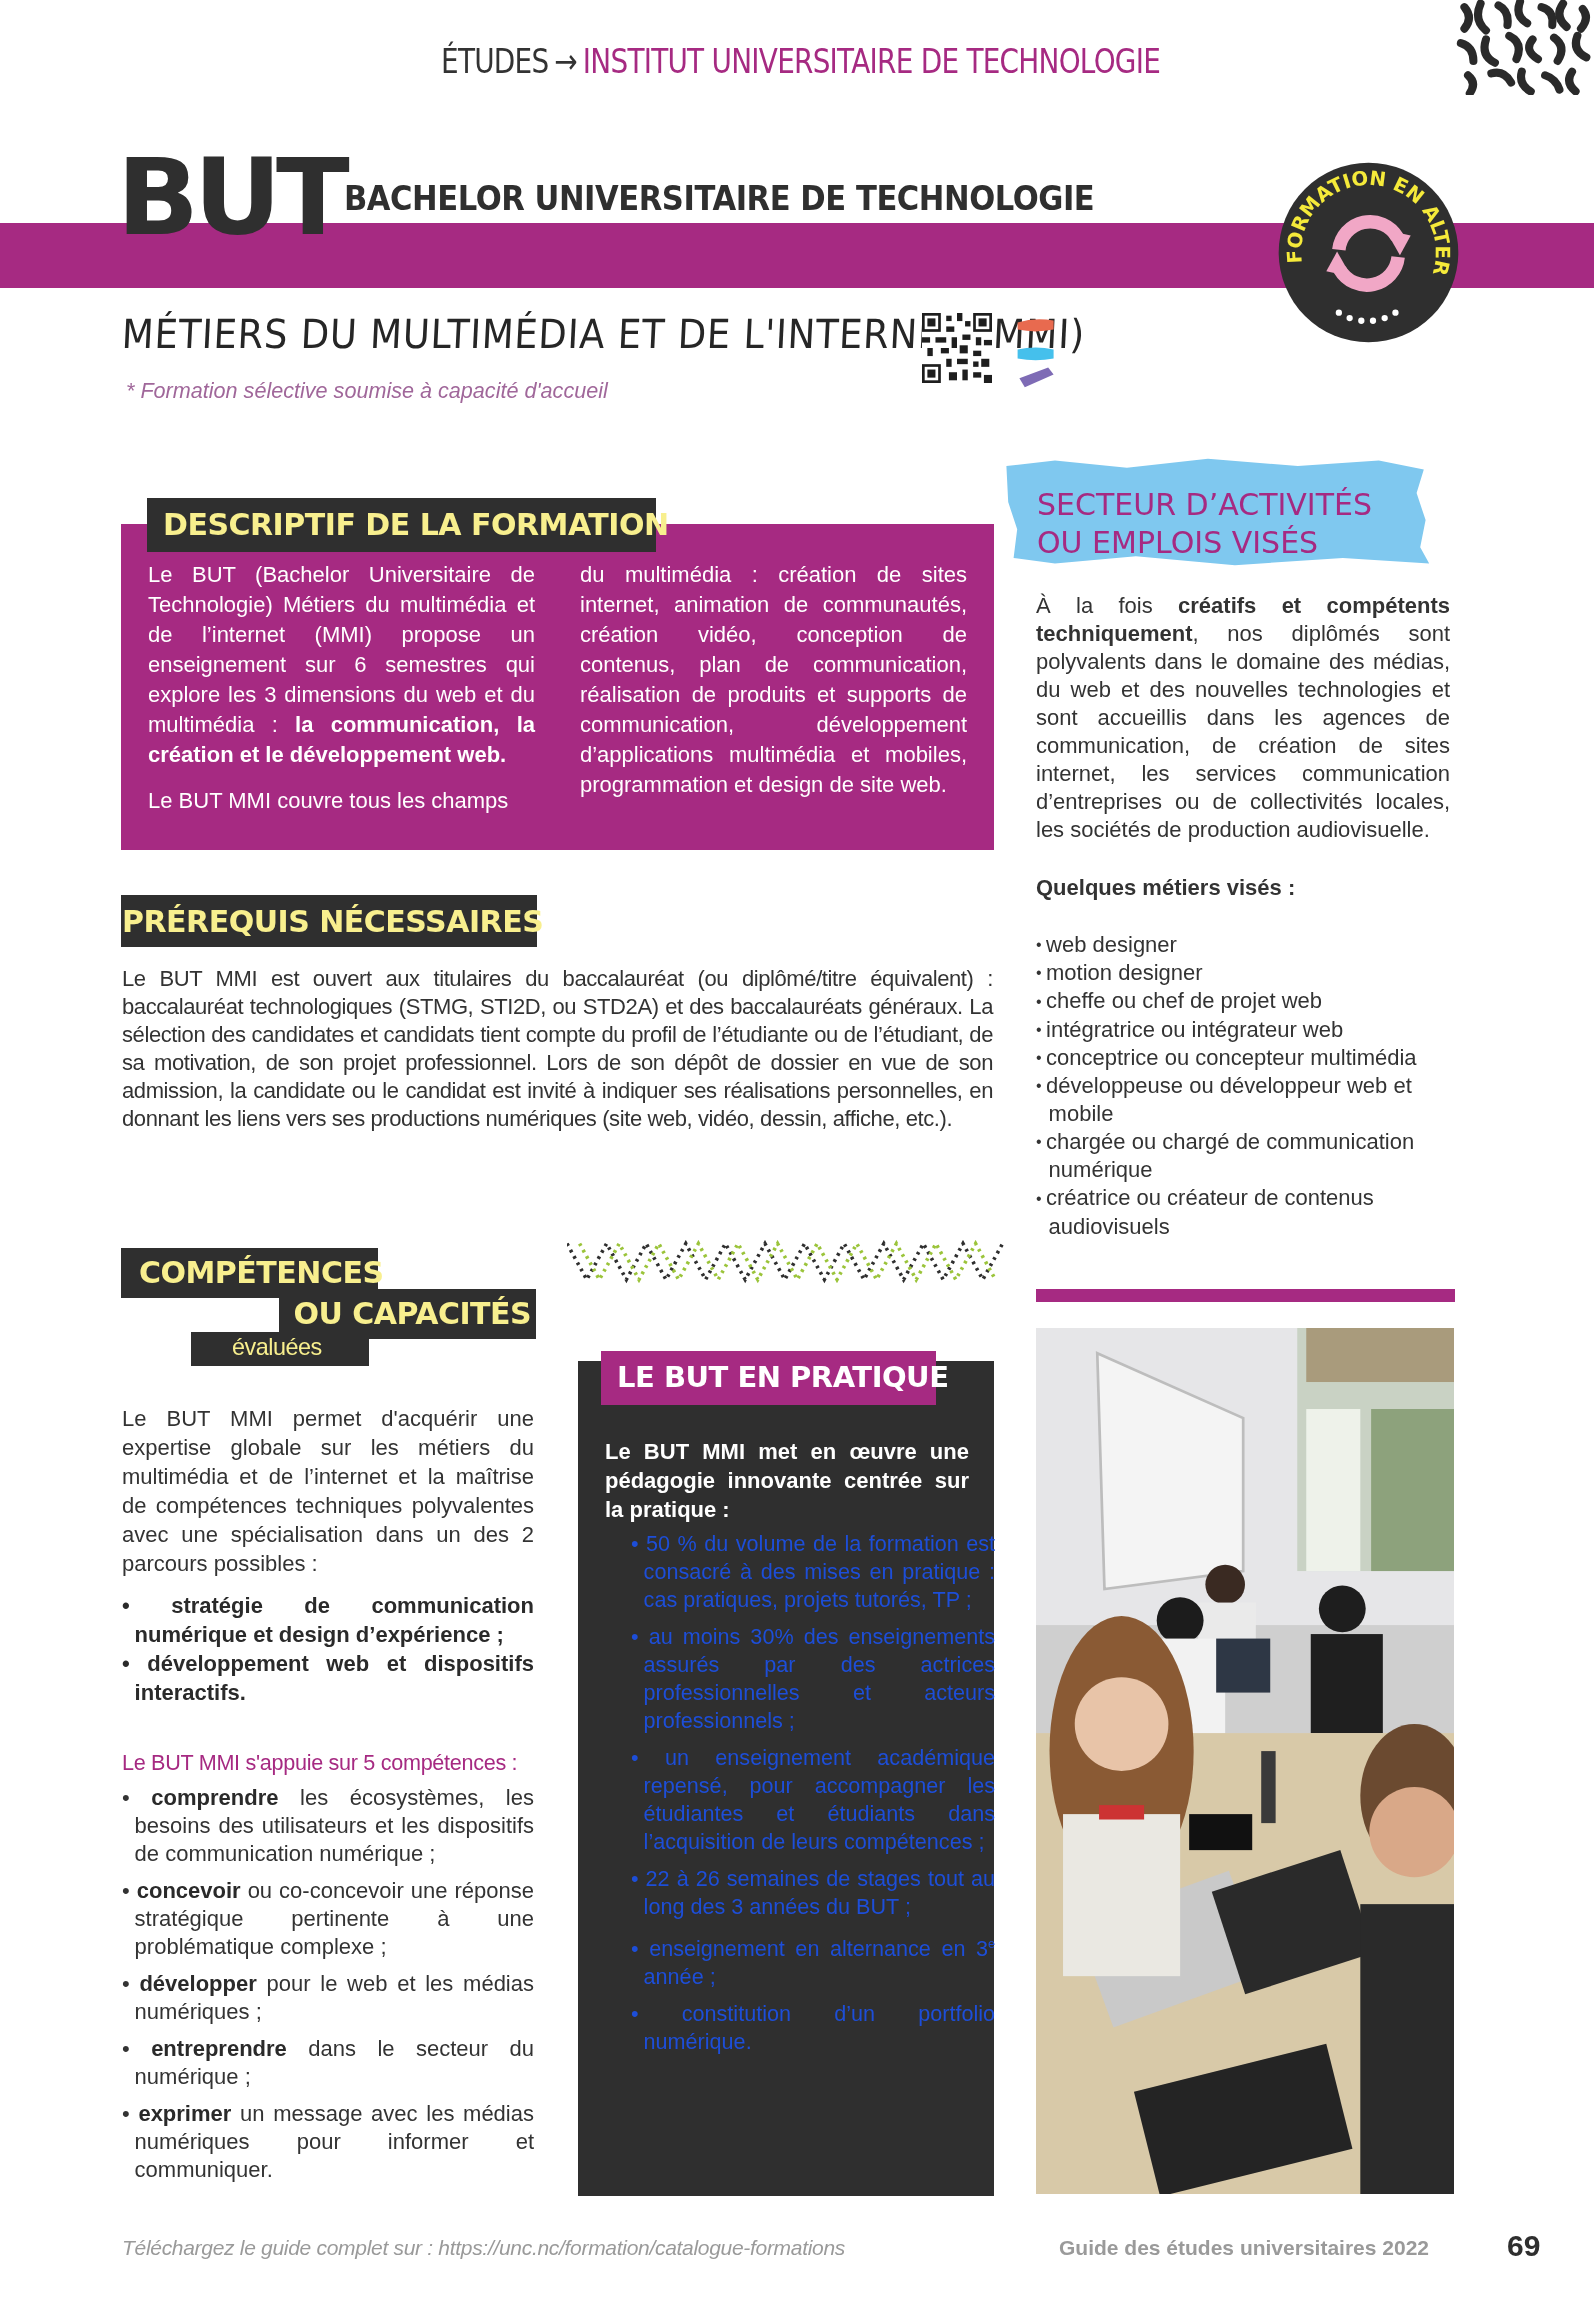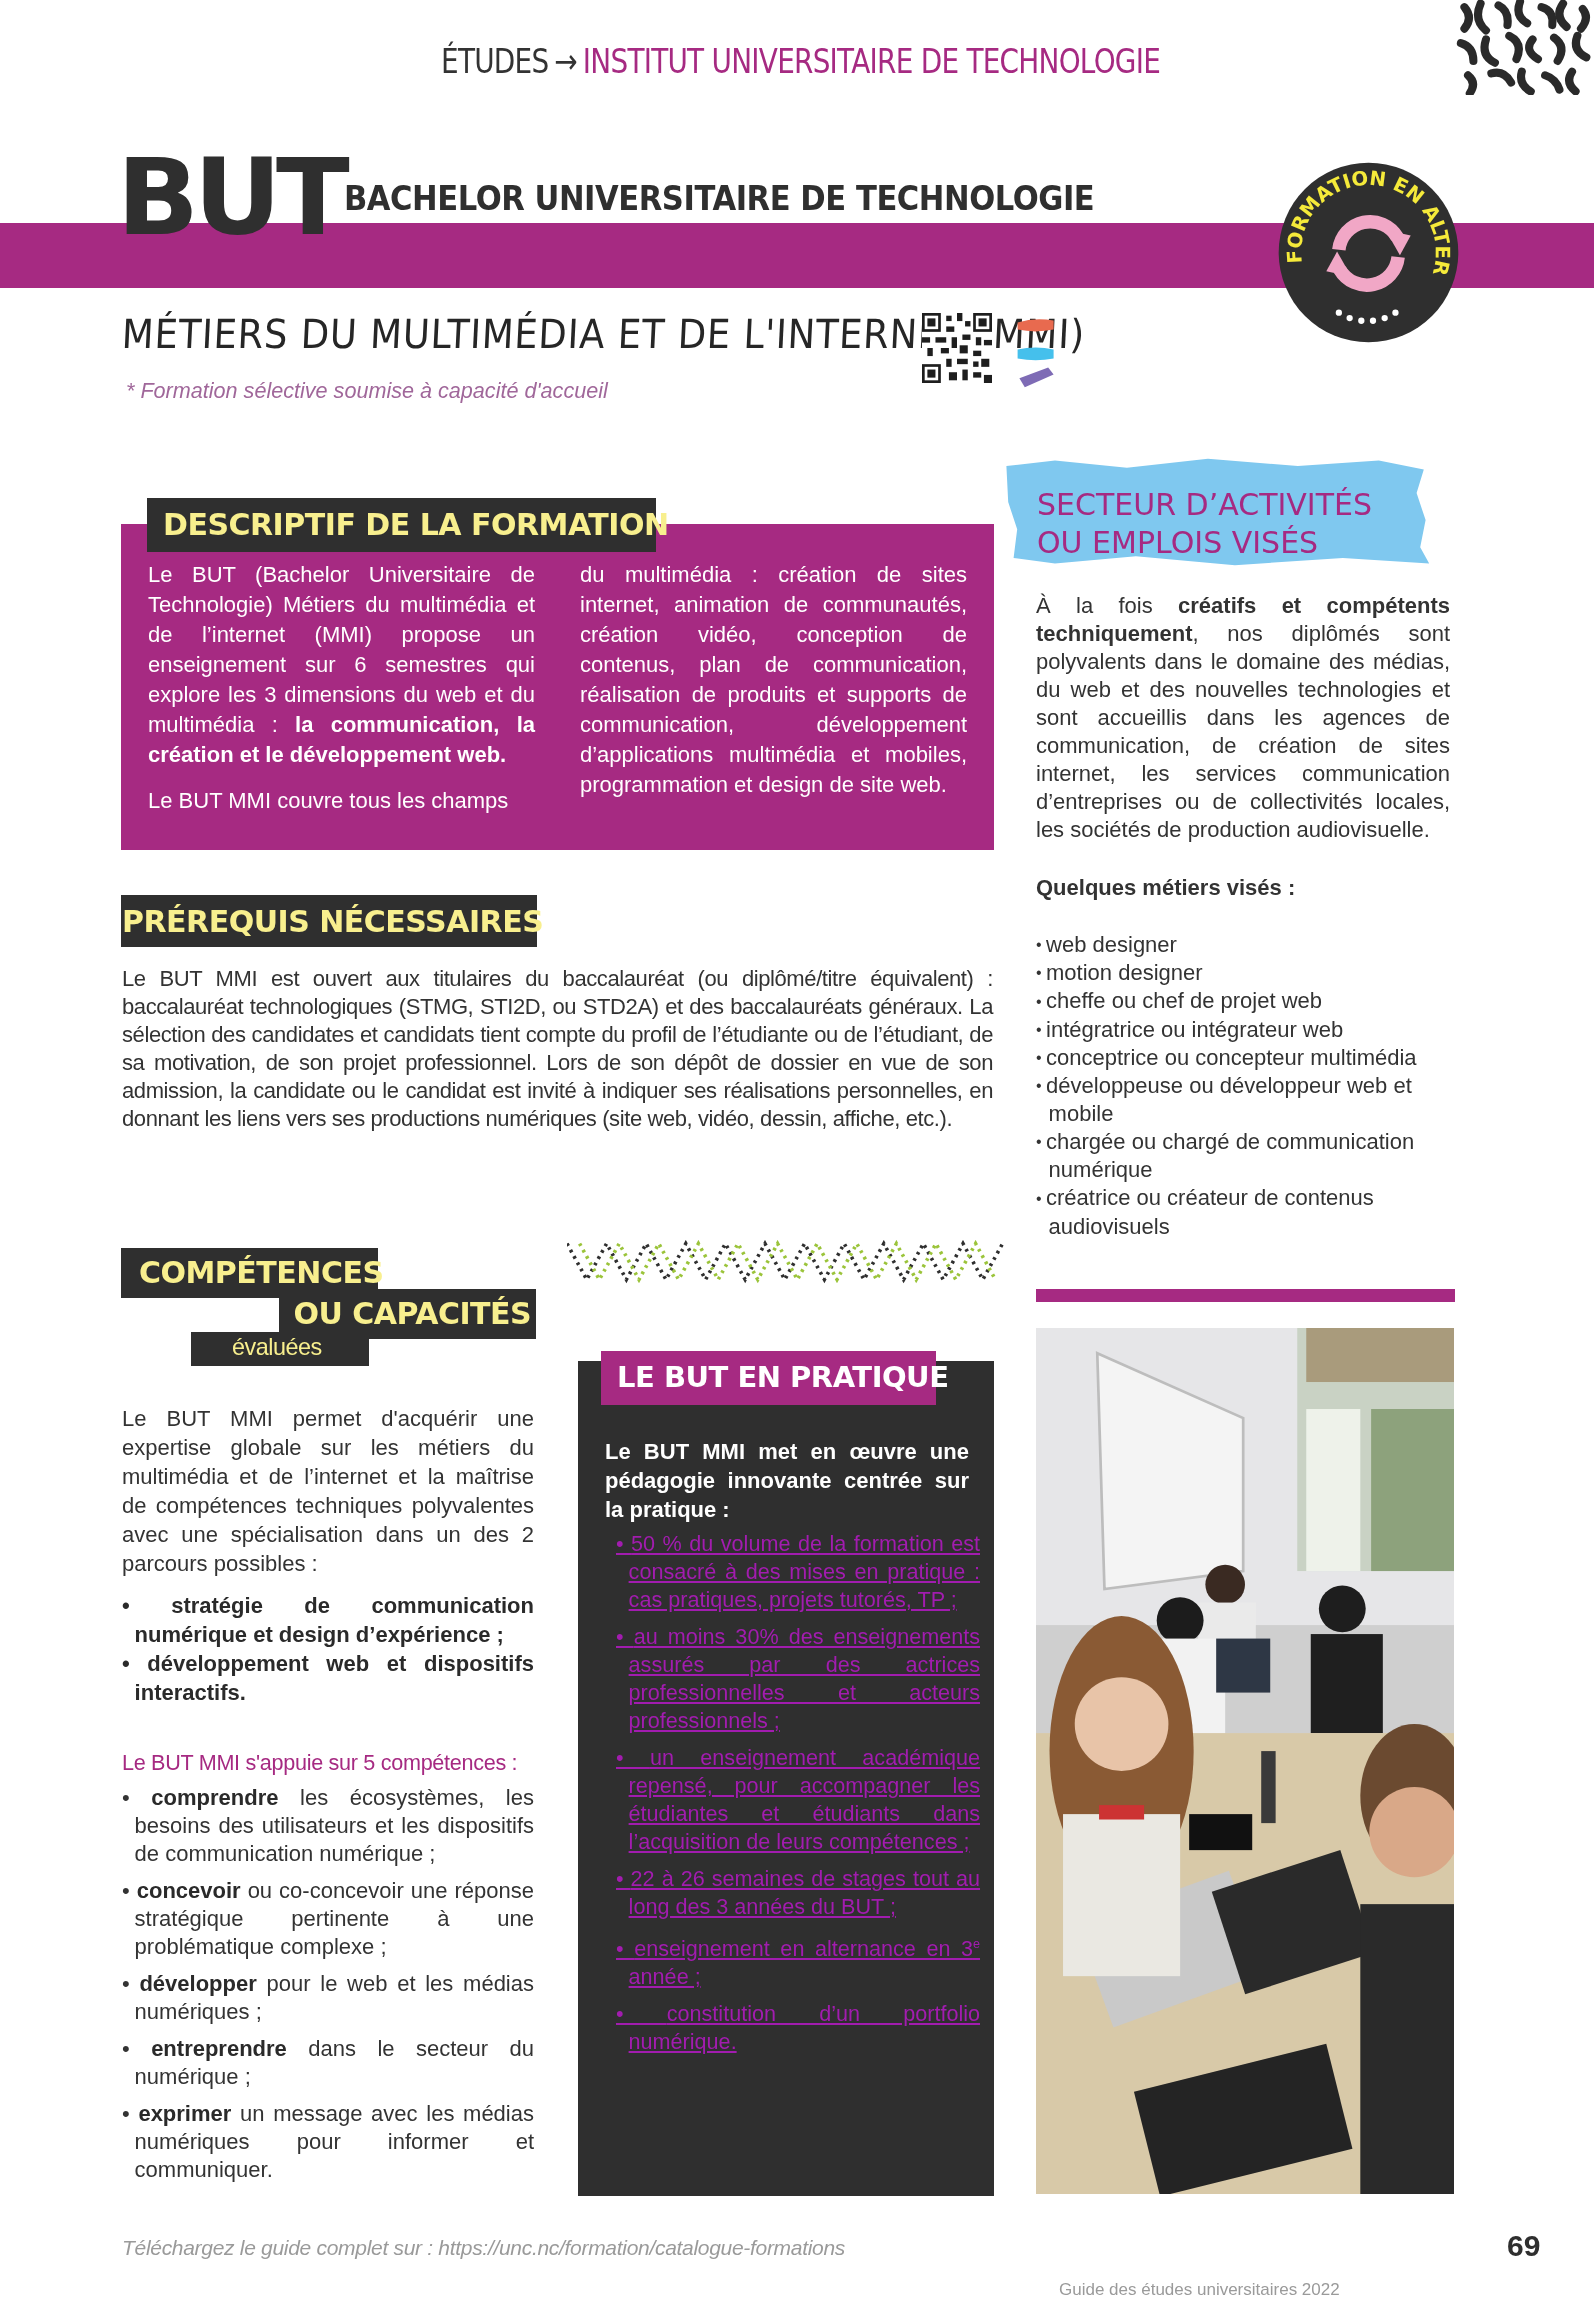--- a/index.html
+++ b/index.html
@@ -64,31 +64,31 @@
   .comp-parcours li::before, .comp-five li::before { content: "• "; }
   .comp-five-label { left: 122px; top: 1750px; font-size: 21.6px; color: #a62a82; letter-spacing: -0.3px; }
   .comp-five { left: 122px; top: 1784px; width: 412px; list-style: none; font-size: 22px; line-height: 28px; color: #333; }
   .comp-five li + li { margin-top: 9px; }
   .comp-five b { color: #2a2a2a; }
 
   
   .pratique-box { left: 578px; top: 1361px; width: 416px; height: 835px; background: #2f2f2f; }
   .pratique-tag { left: 601px; top: 1330px; width: 335px; height: 54px; background: #a62a82; color: #fff; font-size: 29px; padding: 9px 0 0 16px; margin-top: 21px; }
   .pratique-intro { left: 605px; top: 1437px; width: 364px; color: #fff; font-weight: bold; font-size: 22px; line-height: 29px; text-align: justify; }
-  .pratique-list { left: 616px; top: 1530px; width: 364px; list-style: none; color: #a21caf; font-size: 21.6px; line-height: 28px; text-decoration: underline; }
+  .pratique-list { left: 631px; top: 1530px; width: 364px; list-style: none; color: #1d4ed8; font-size: 21.6px; line-height: 28px; }
   .pratique-list li + li { margin-top: 9px; }
   .pratique-list li::before { content: "• "; }
   .pratique-list sup { font-size: 12.6px; }
 
   
   .photo { left: 1036px; top: 1328px; width: 418px; height: 866px; overflow: hidden; }
 
   
   .footer-left { left: 122px; top: 2236px; font-style: italic; font-size: 21px; color: #9a9a9a; letter-spacing: -0.3px; }
-  .footer-right { left: 1059px; top: 2236px; font-size: 17px; font-weight: normal; color: #9a9a9a; margin-top: 44px; }
+  .footer-right { left: 1059px; top: 2236px; font-size: 21px; font-weight: bold; color: #9a9a9a; }
   .page-num { left: 1507px; top: 2229px; font-size: 30px; font-weight: bold; color: #2f2f2f; }
 </style>
 </head>
 <body>
 
 <div class="abs crumb">
   <span class="c1">ÉTUDES</span><span class="arrow">→</span><span class="c2">INSTITUT UNIVERSITAIRE DE TECHNOLOGIE</span>
 </div>
 
 <svg class="abs pattern" viewBox="0 0 154 106">

